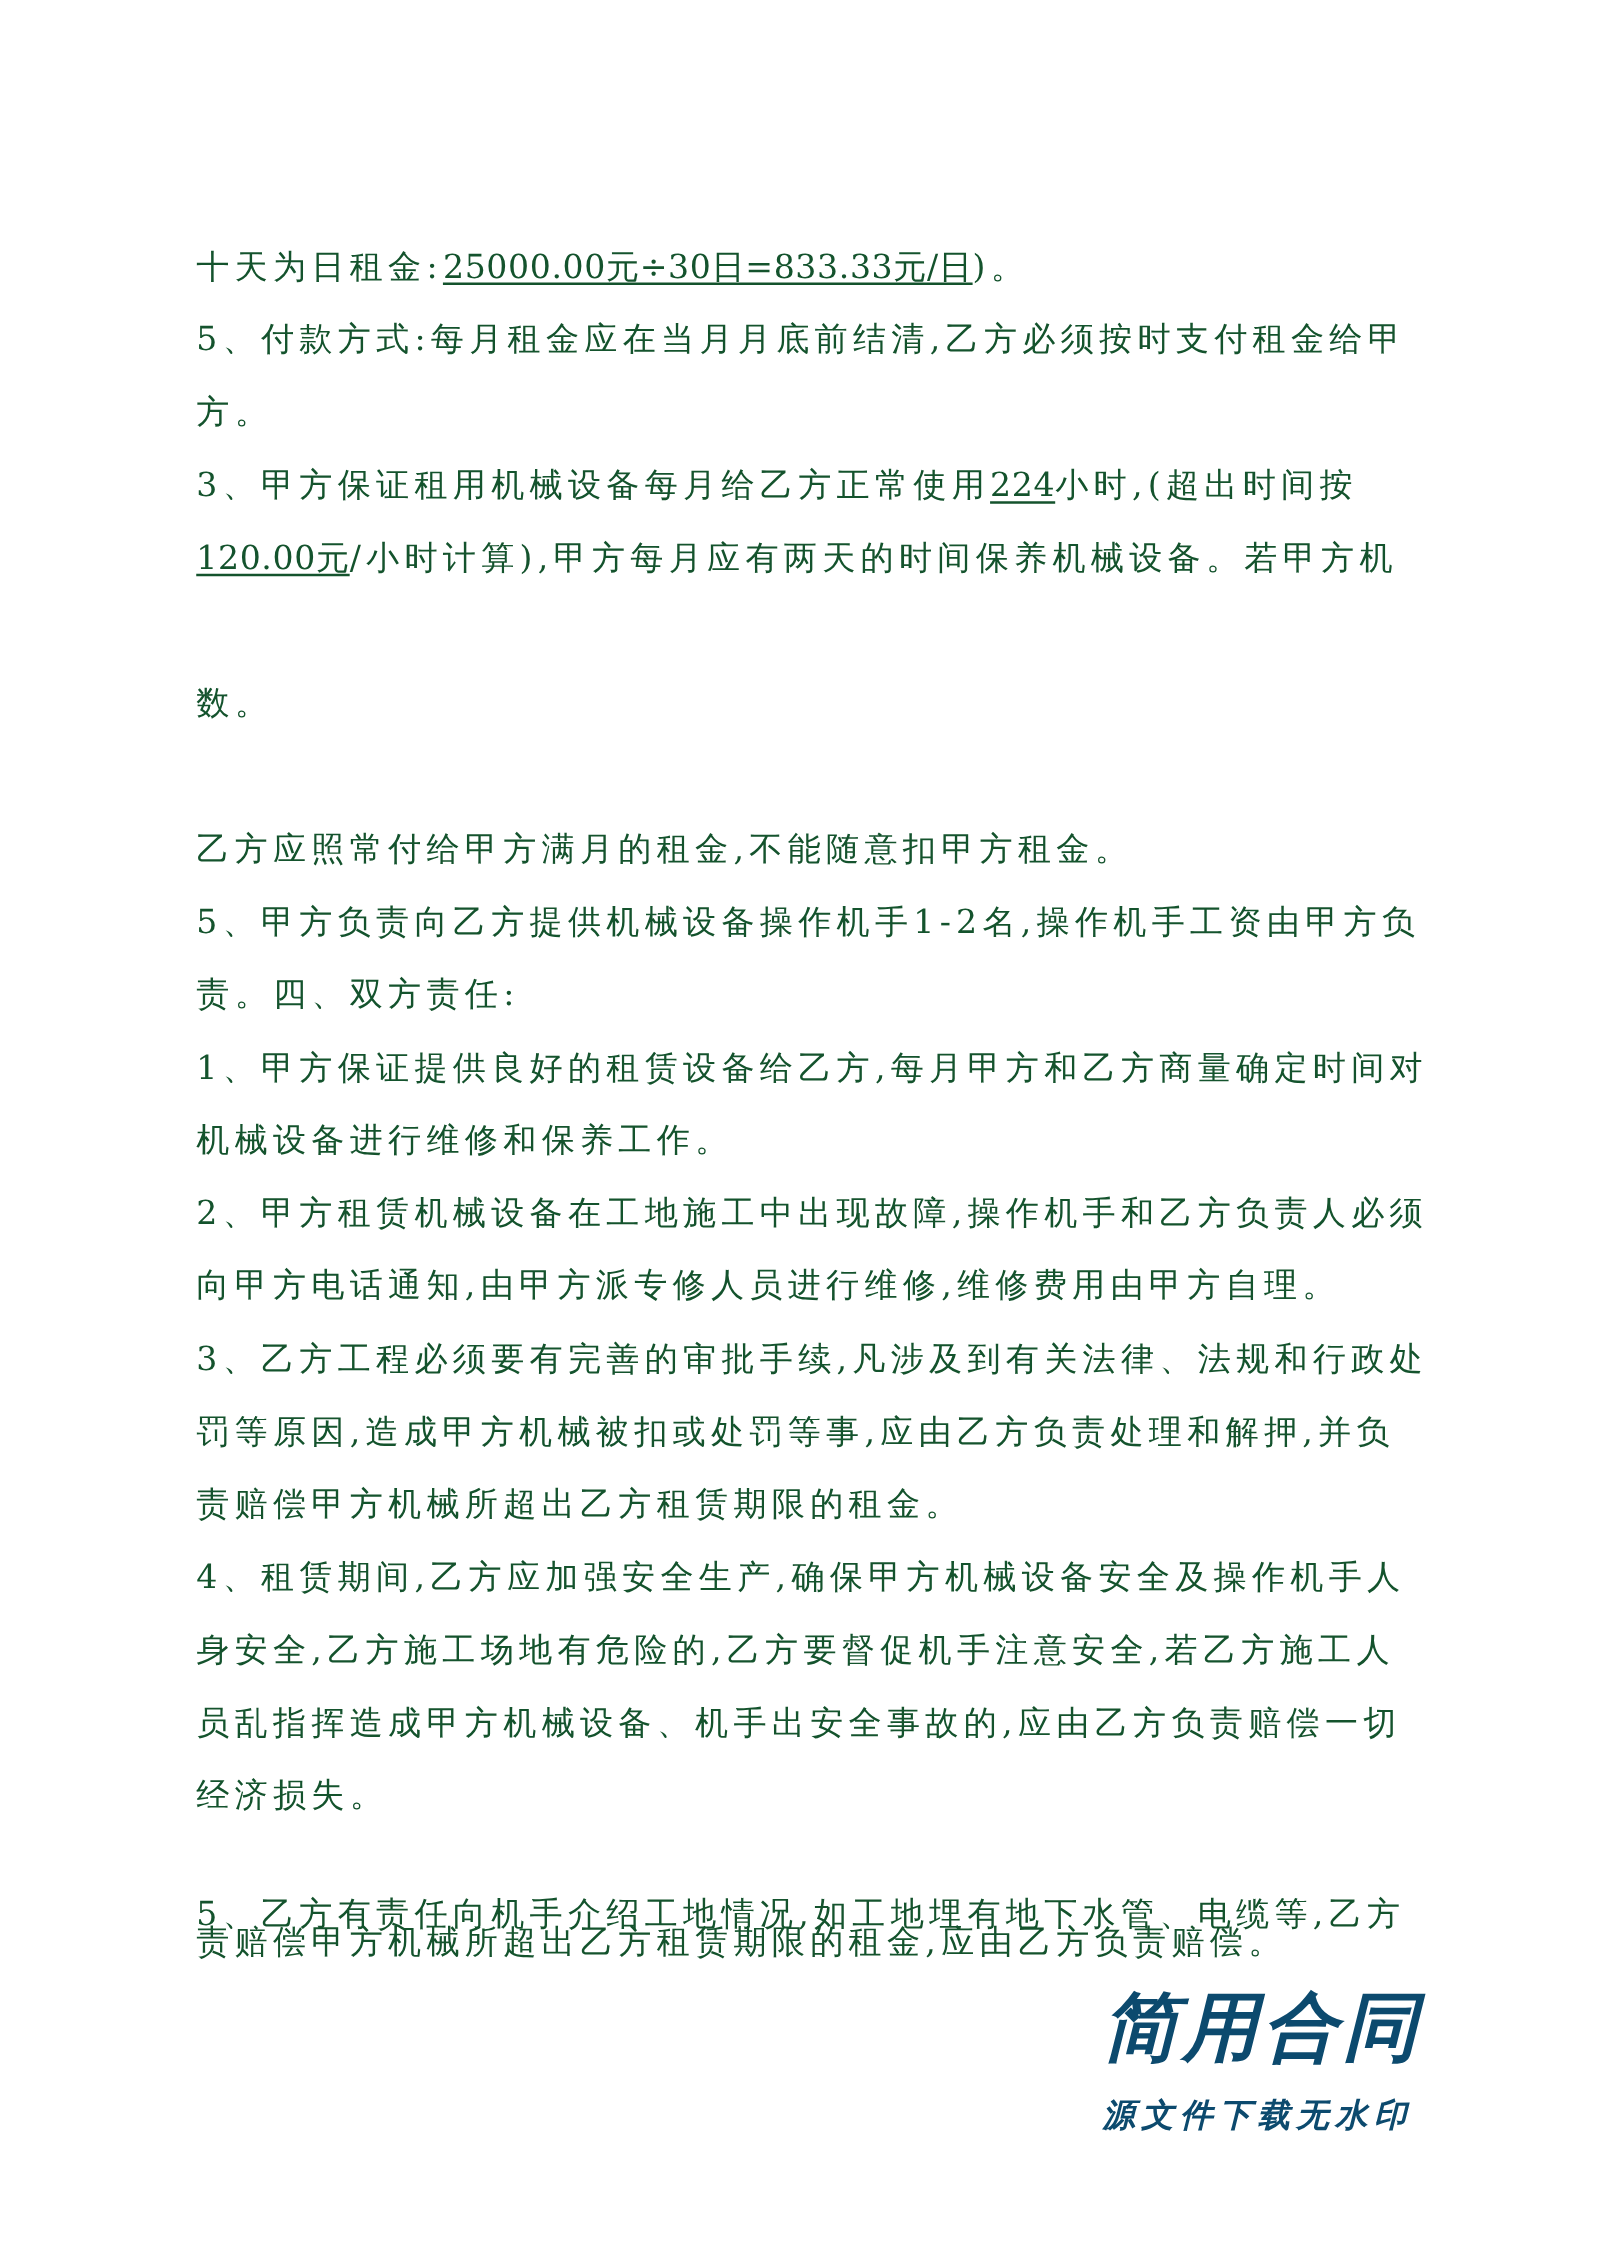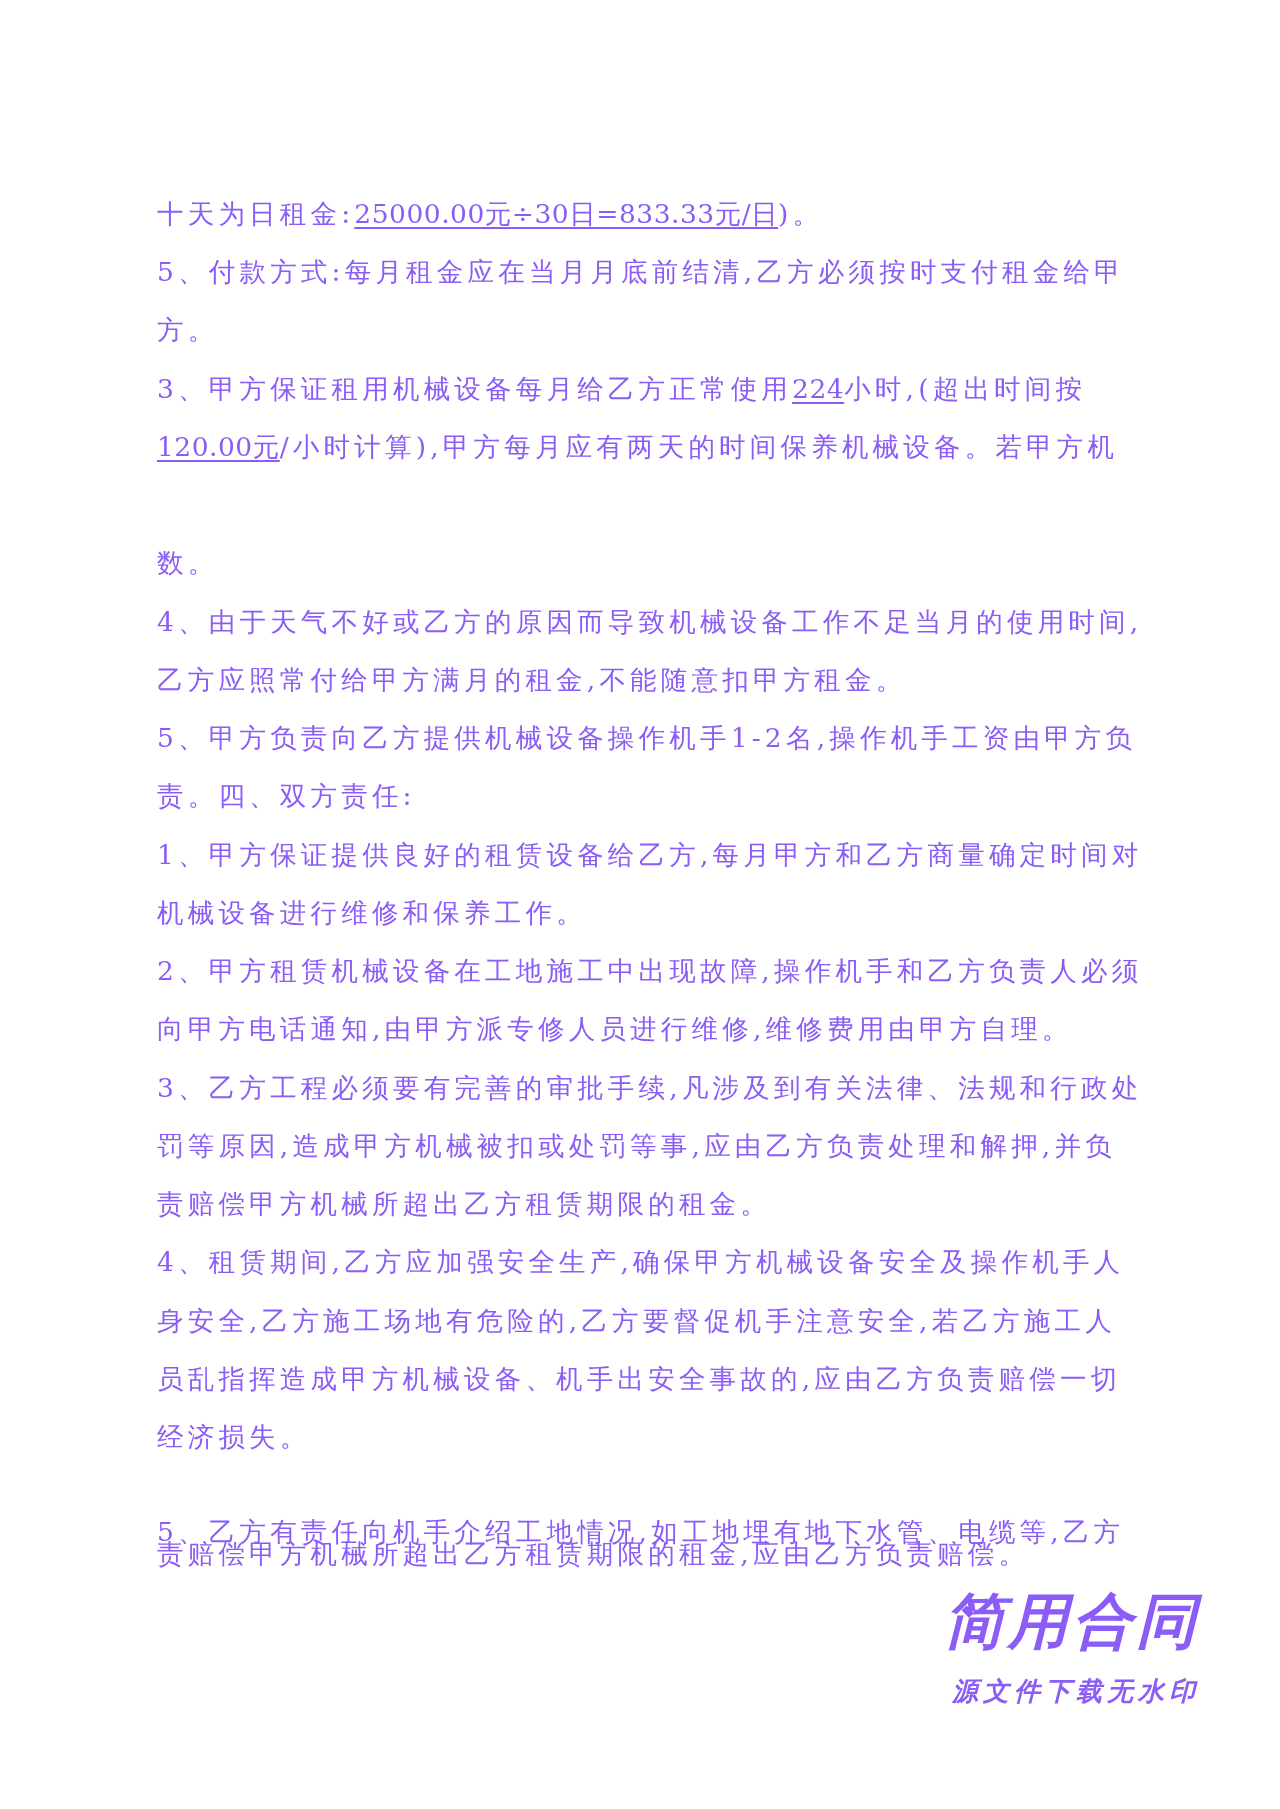--- a/index.html
+++ b/index.html
@@ -6,50 +6,49 @@
     body { width: 1280px; height: 1809px; position: relative; overflow: hidden; }
     .page { position: absolute; left: 0; top: 0; width: 1280px; height: 1809px; background: #ffffff; }
     .line {
       position: absolute;
       left: 157px;
       height: 40px;
       line-height: 40px;
       font-family: "DejaVu Serif", "Liberation Serif", serif;
       font-size: 26.5px;
       letter-spacing: 4.2px;
-      color: #8b5cf6;
+      color: #14532d;
       white-space: nowrap;
     }
     .u { text-decoration: underline; text-decoration-thickness: 2px; text-underline-offset: 4px; letter-spacing: 0.5px; }
     .watermark {
       position: absolute;
       left: 882px;
       width: 318px;
-      font-family: Liberation Serif, serif;
+      font-family: Liberation Sans, sans-serif;
       font-weight: bold;
       font-style: italic;
-      color: #8b5cf6;
+      color: #0c4a6e;
       white-space: nowrap;
-      text-align: right;
+      text-align: left;
     }
     .wm-title { top: 1590px; height: 64px; line-height: 64px; font-size: 60px; letter-spacing: 4px; }
     .wm-sub { top: 1674px; height: 36px; line-height: 36px; font-size: 26px; letter-spacing: 5px; }
   </style>
 </head>
 <body>
 
 <div class="page">
 
   <div class="line" style="top:194px"><span>十天为日租金:</span><span class="u">25000.00元÷30日=833.33元/日</span><span>)。</span></div>
   <div class="line" style="top:252px">5、付款方式:每月租金应在当月月底前结清,乙方必须按时支付租金给甲</div>
   <div class="line" style="top:310px">方。</div>
   <div class="line" style="top:369px"><span>3、甲方保证租用机械设备每月给乙方正常使用</span><span class="u">224</span><span>小时,(超出时间按</span></div>
   <div class="line" style="top:427px"><span></span><span class="u">120.00元</span><span>/小时计算),甲方每月应有两天的时间保养机械设备。若甲方机</span></div>
   <div class="line" style="top:543px">数。</div>
-  <div class="line" style="top:602px">4、由于天气不好或乙方的原因而导致机械设备工作不足当月的使用时间,</div>
   <div class="line" style="top:660px">乙方应照常付给甲方满月的租金,不能随意扣甲方租金。</div>
   <div class="line" style="top:718px">5、甲方负责向乙方提供机械设备操作机手1-2名,操作机手工资由甲方负</div>
   <div class="line" style="top:776px">责。四、双方责任:</div>
   <div class="line" style="top:835px">1、甲方保证提供良好的租赁设备给乙方,每月甲方和乙方商量确定时间对</div>
   <div class="line" style="top:893px">机械设备进行维修和保养工作。</div>
   <div class="line" style="top:951px">2、甲方租赁机械设备在工地施工中出现故障,操作机手和乙方负责人必须</div>
   <div class="line" style="top:1009px">向甲方电话通知,由甲方派专修人员进行维修,维修费用由甲方自理。</div>
   <div class="line" style="top:1068px">3、乙方工程必须要有完善的审批手续,凡涉及到有关法律、法规和行政处</div>
   <div class="line" style="top:1184px">责赔偿甲方机械所超出乙方租赁期限的租金。</div>
   <div class="line" style="top:1126px">罚等原因,造成甲方机械被扣或处罚等事,应由乙方负责处理和解押,并负</div>

